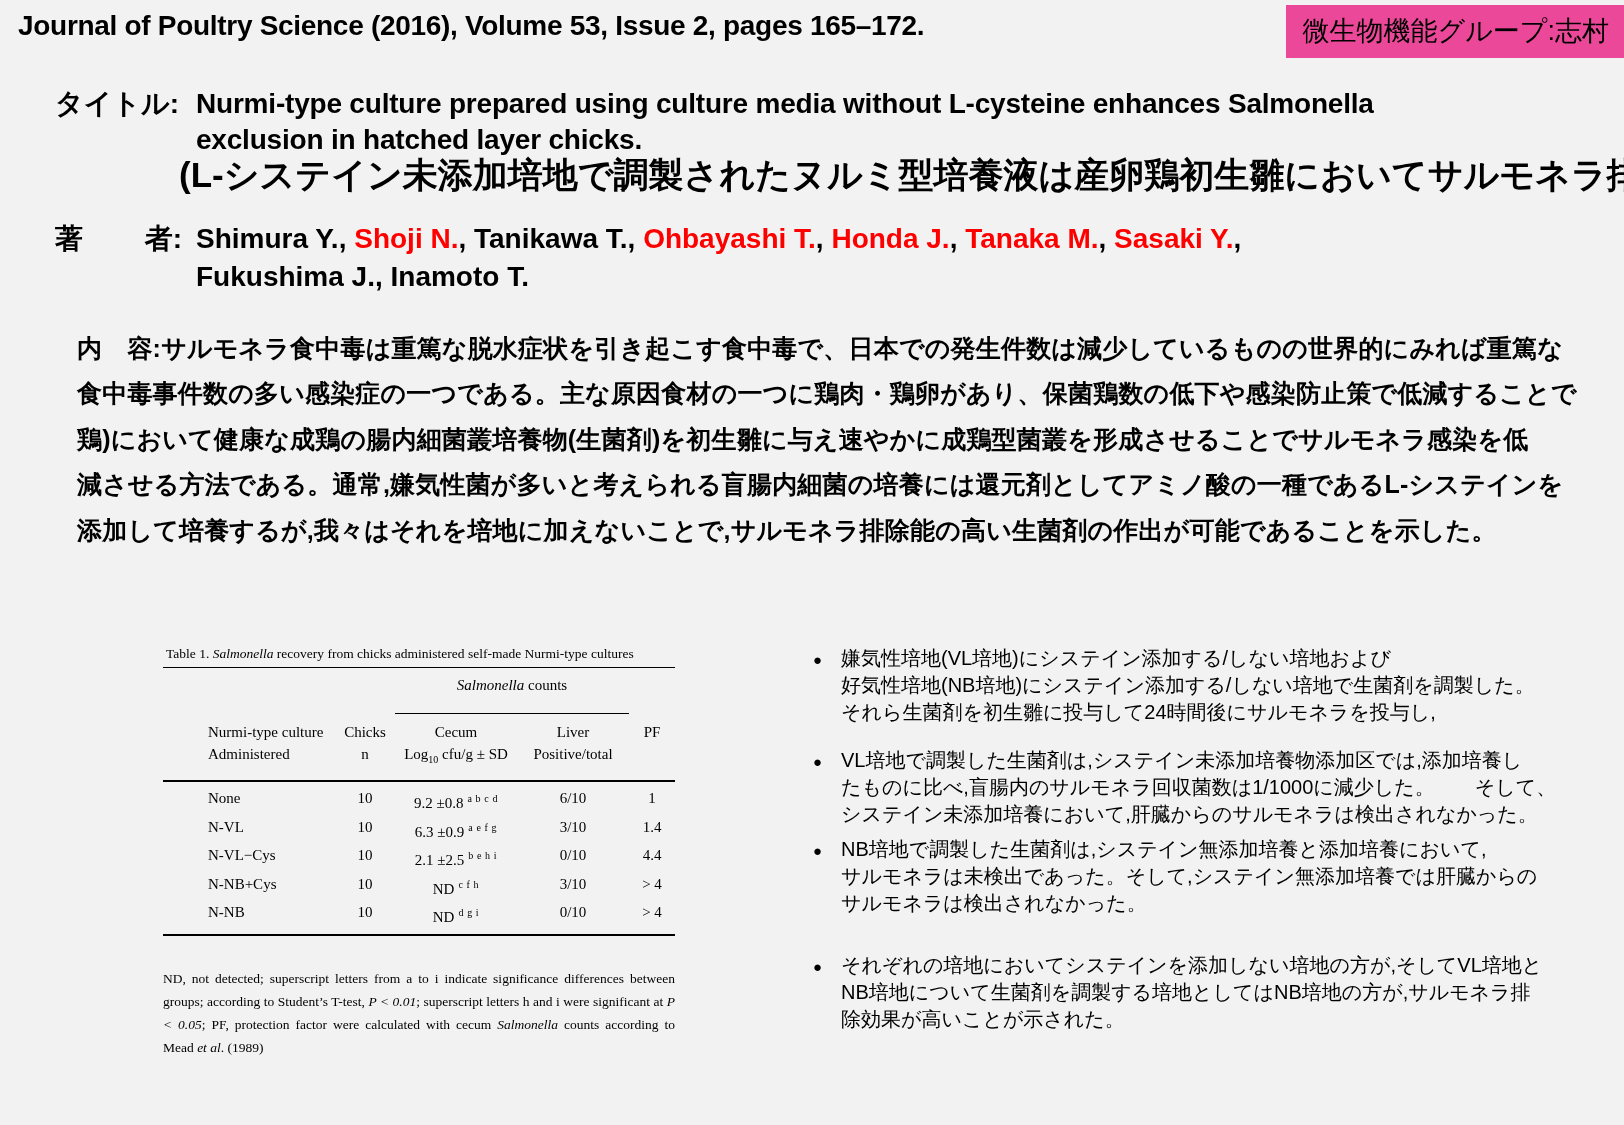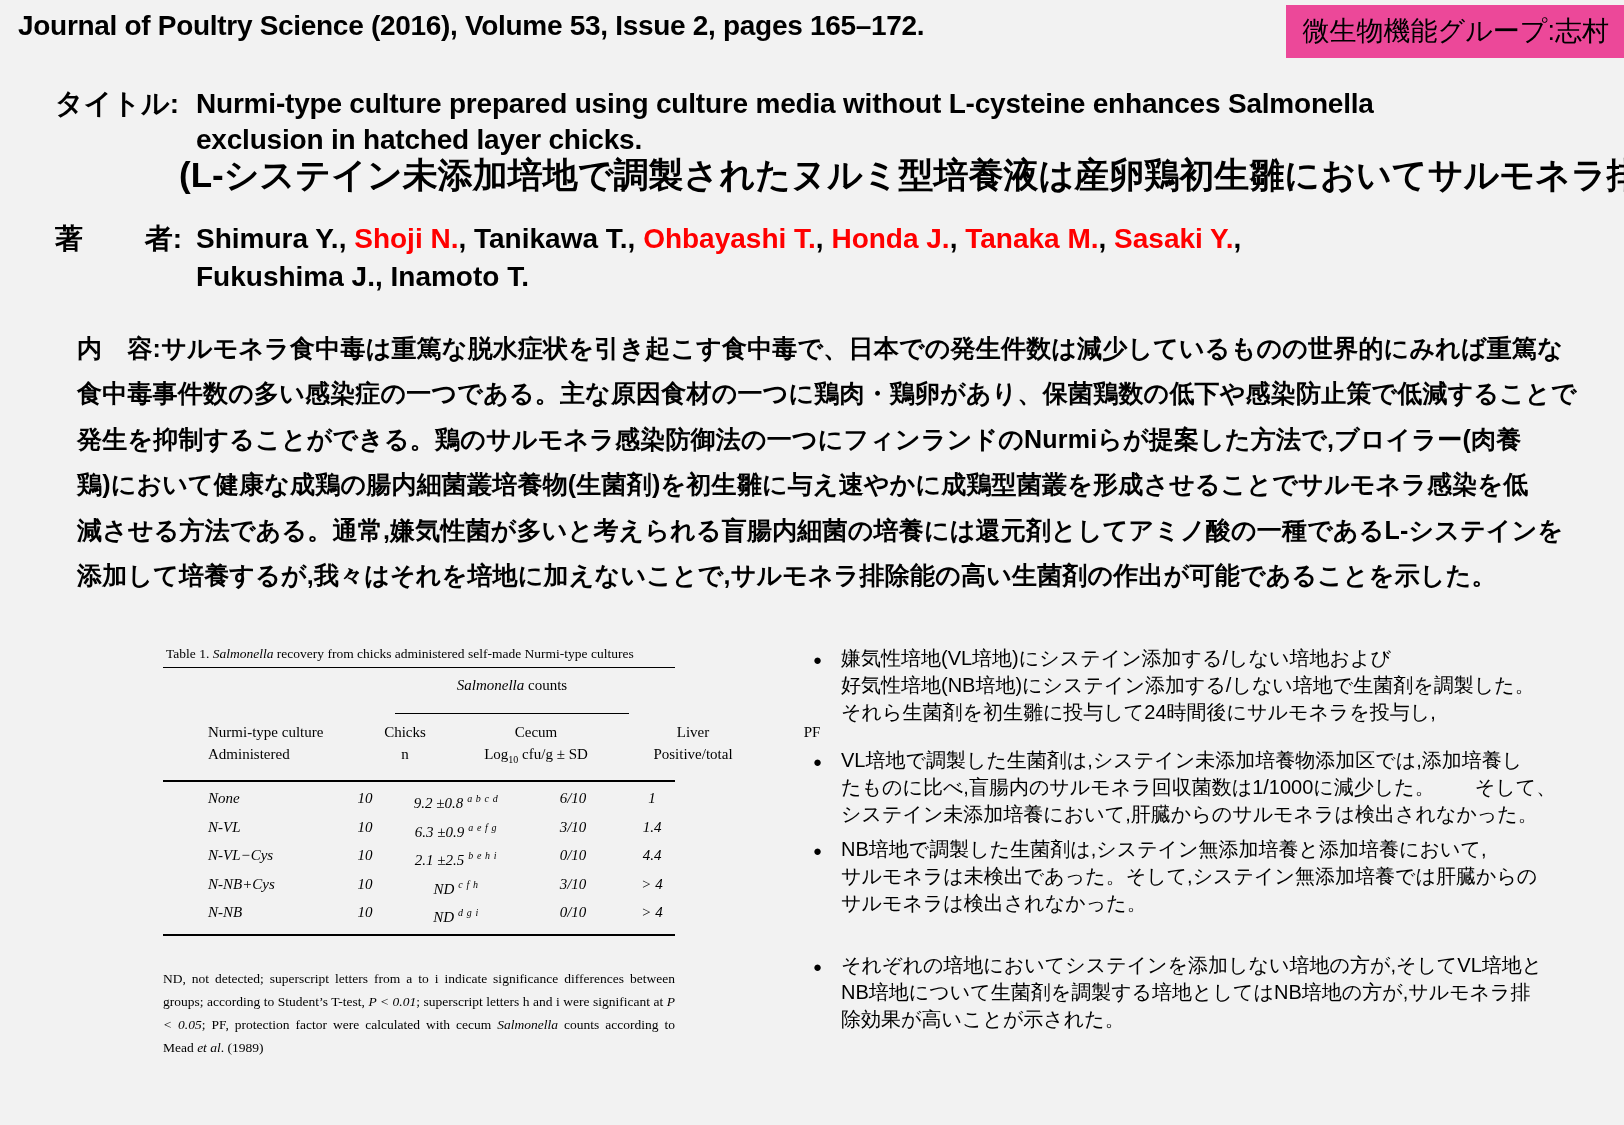--- a/index.html
+++ b/index.html
@@ -35,27 +35,27 @@
   .content-block .cline { white-space:nowrap; }
   
   .paper-table {
     position:absolute; left:163px; top:646px; width:512px;
     font-family:"Liberation Serif", serif;
   }
   .tbl-title { font-size:13.5px; padding:0 0 5px 3px; border-bottom:1.6px solid #000; white-space:nowrap; }
   .grid { display:grid; grid-template-columns:172px 60px 122px 112px 46px; }
   .counts-row { margin-top:9px; }
   .counts { grid-column:3/5; text-align:center; font-size:15px; border-bottom:1.5px solid #000; padding-bottom:19px; }
-  .hdr { margin-top:7px; font-size:15px; line-height:22px; padding-bottom:9px;gap:40px; }
+  .hdr { margin-top:7px; font-size:15px; line-height:22px; padding-bottom:9px; }
   .c-name { padding-left:45px; text-align:left; }
   .ctr { text-align:center; }
   .pf-h { align-self:start; }
   .rule2 { border-top:2.2px solid #000; }
   .tbody { padding:5px 0 4px; }
-  .drow { font-size:15px; line-height:23.5px;font-style:italic; }
+  .drow { font-size:15px; line-height:23.5px; }
   .sg { font-size:10px; vertical-align:super; letter-spacing:0.6px; margin-left:4px; }
   .drow sub, .hdr sub { font-size:10px; }
   .tbl-foot { margin-top:31px; font-size:13.5px; line-height:23px; text-align:justify; }
   
   .bullets { position:absolute; left:812px; top:645px; width:806px; font-size:20px; line-height:27px; }
   .bitem { position:relative; padding-left:29px; }
   .bitem .bline { white-space:nowrap; }
   .bdot { position:absolute; left:1px; top:1px; font-size:15px; }
   .bdot::before { content:"●"; }
   .gap-md { margin-top:21px; }
@@ -84,21 +84,20 @@
       <span>者:</span>
     </span>
     <span class="authors-line"><span>Shimura Y.</span><span>, </span><span style="color: rgb(255, 0, 0);">Shoji N.</span><span>, </span><span>Tanikawa T.</span><span>, </span><span style="color: rgb(255, 0, 0);">Ohbayashi T.</span><span>, </span><span style="color: rgb(255, 0, 0);">Honda J.</span><span>, </span><span style="color: rgb(255, 0, 0);">Tanaka M.</span><span>, </span><span style="color: rgb(255, 0, 0);">Sasaki Y.</span><span>,</span></span>
   </div>
   <div class="authors-line indent-lbl">Fukushima J., Inamoto T.</div>
 </div>
 
 <div class="content-block">
   <div class="cline">内　容:サルモネラ食中毒は重篤な脱水症状を引き起こす食中毒で、日本での発生件数は減少しているものの世界的にみれば重篤な</div>
   <div class="cline">食中毒事件数の多い感染症の一つである。主な原因食材の一つに鶏肉・鶏卵があり、保菌鶏数の低下や感染防止策で低減することで</div>
-  <div class="cline">発生を抑制することができる。鶏のサルモネラ感染防御法の一つにフィンランドのNurmiらが提案した方法で,ブロイラー(肉養</div>
   <div class="cline">鶏)において健康な成鶏の腸内細菌叢培養物(生菌剤)を初生雛に与え速やかに成鶏型菌叢を形成させることでサルモネラ感染を低</div>
   <div class="cline">減させる方法である。通常,嫌気性菌が多いと考えられる盲腸内細菌の培養には還元剤としてアミノ酸の一種であるL-システインを</div>
   <div class="cline">添加して培養するが,我々はそれを培地に加えないことで,サルモネラ排除能の高い生菌剤の作出が可能であることを示した。</div>
 </div>
 
 <div class="paper-table">
   <div class="tbl-title"><span>Table 1. </span><span style="font-style: italic;">Salmonella</span><span> recovery from chicks administered self-made Nurmi-type cultures</span></div>
 
   <div class="grid counts-row">
     <div class="counts"><span style="font-style: italic;">Salmonella</span><span> counts</span></div>

